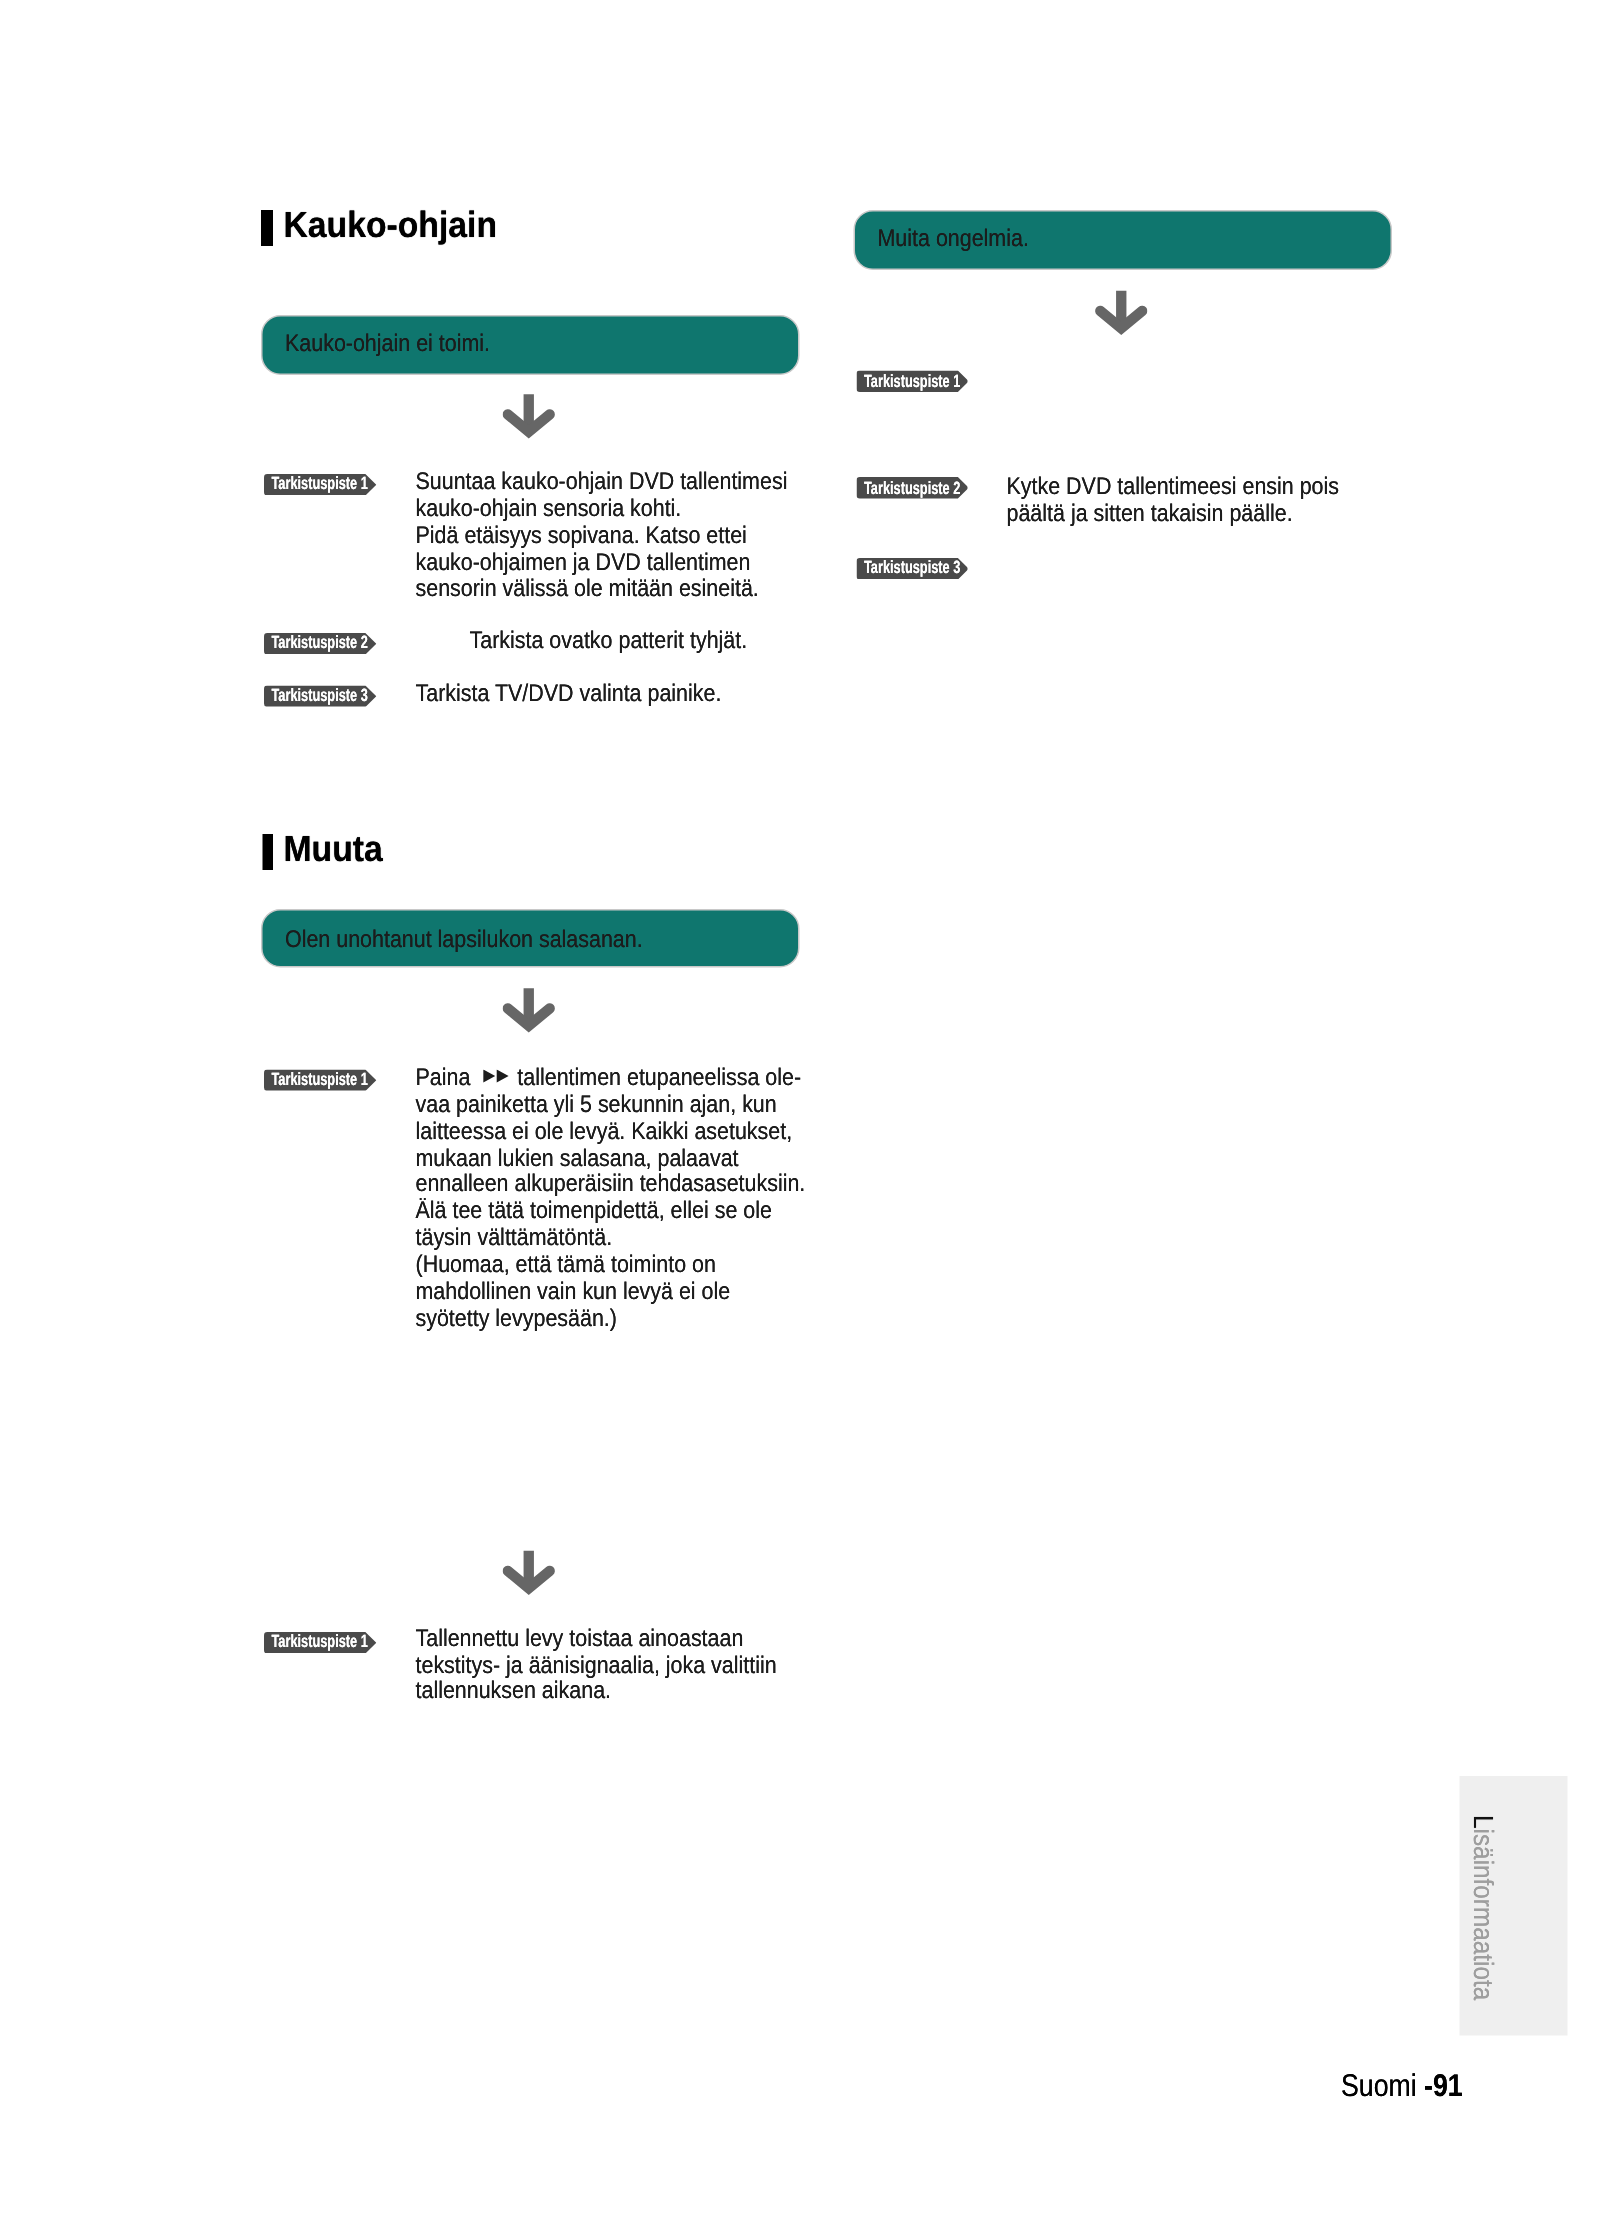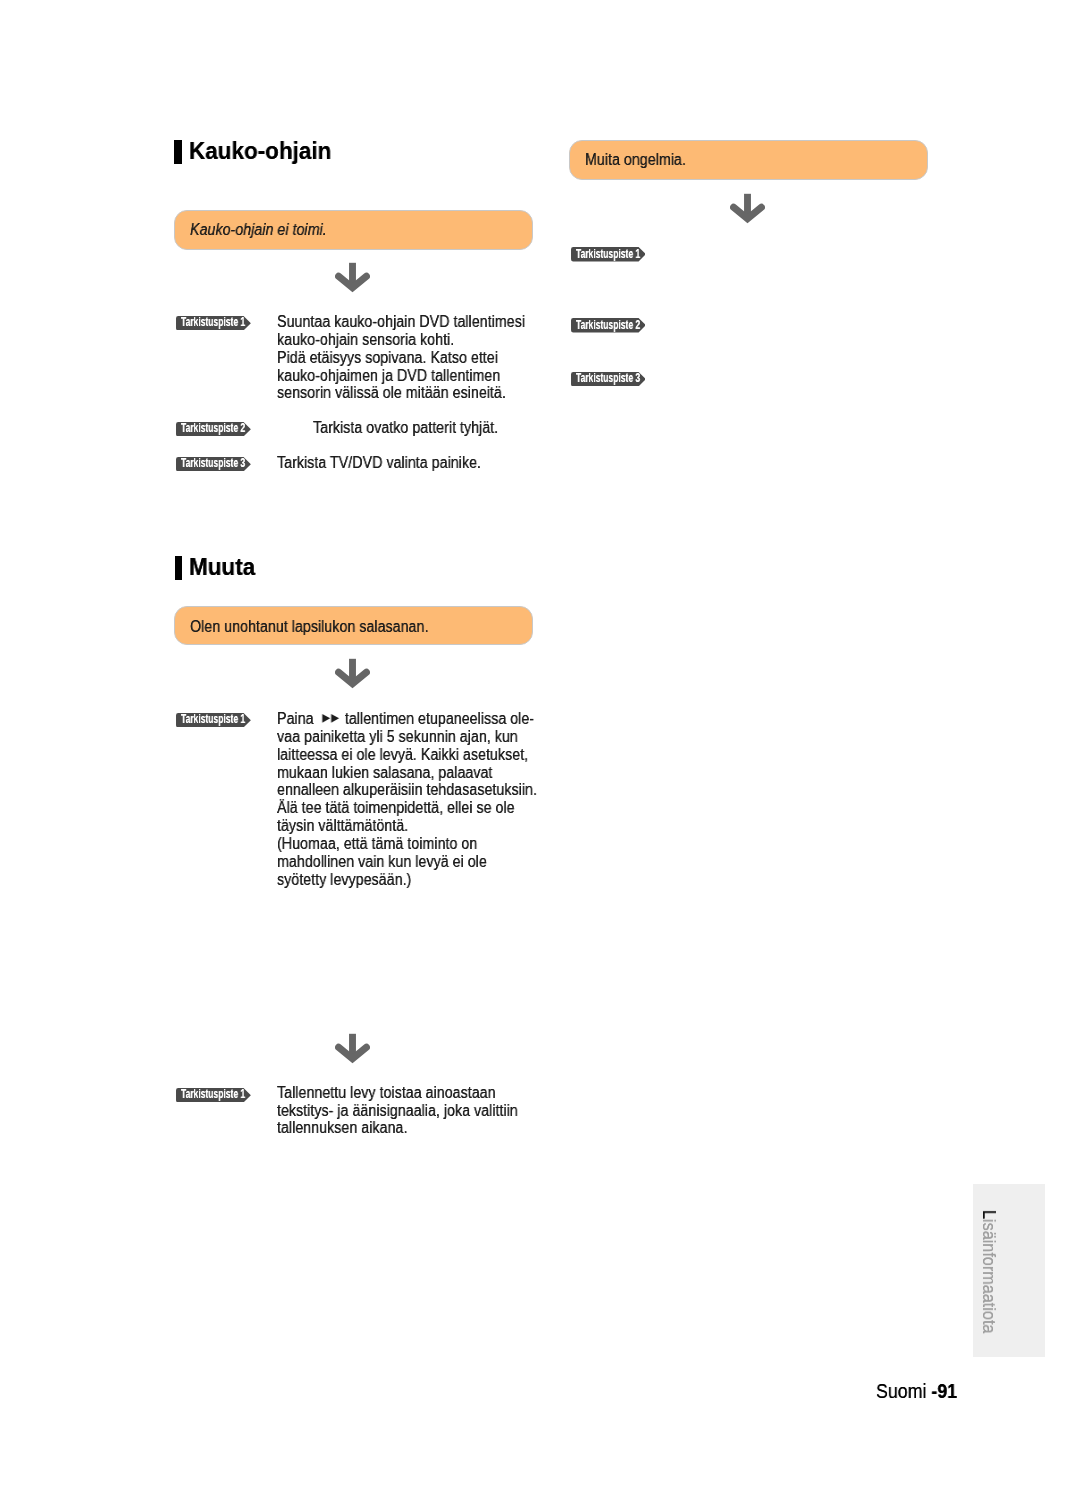--- a/index.html
+++ b/index.html
@@ -12,21 +12,21 @@
       will-change:transform;}
 
   
   .head{position:absolute;height:24px;}
   .head .bar{position:absolute;left:0;top:0;width:7.6px;height:24.3px;background:#000;}
   .head .tx{position:absolute;left:14.5px;top:-4.8px;font-size:24.3px;font-weight:bold;
             letter-spacing:0px;color:#000;line-height:32px;text-shadow:0 0 0.5px #000;}
   .head .tx .sx{transform:scaleX(0.925);}
 
   
-  .qbox{position:absolute;background:#fdba74;border:1px solid #c8c8c8;border-radius:13px;
+  .qbox{position:absolute;background:#0f766e;border:1px solid #c8c8c8;border-radius:13px;
         box-sizing:border-box;}
   .qbox .qt{position:absolute;left:15.0px;font-size:16px;line-height:17.85px;color:#1c1c1c;
             text-shadow:0 0 0.35px #1c1c1c;}
 
   
   .arrow{position:absolute;}
 
   
   .badge{position:absolute;height:14.4px;}
   .badge .bg{position:absolute;left:0;top:0;height:14.4px;width:74.9px;}
@@ -39,34 +39,34 @@
   
   .ff{display:inline-block;position:relative;top:-1.3px;}
 
   
   .sidetab{position:absolute;background:#efefef;}
   .sidetab .lbl{position:absolute;transform-origin:0 0;will-change:transform;white-space:pre;font-size:18.55px;
                 color:#9e9e9e;line-height:0;text-shadow:0 0 0.35px #9e9e9e;}
   .sidetab .lbl .cap{color:#111111;text-shadow:0 0 0.5px #111111;}
 
   
-  .foot{position:absolute;font-size:20.9px;color:#000;line-height:22px;text-shadow:0 0 0.4px #000;}
+  .foot{position:absolute;font-size:20.9px;color:#000;line-height:22px;text-shadow:0 0 0.4px #000;margin-left:18px;}
   .foot .sx{transform:scaleX(0.852);}
 </style>
 </head>
 <body>
 
 <div class="pg">
 
   <div class="head" style="left:164.3px;top:140px;">
     <span class="bar"></span>
     <span class="tx"><span class="sx">Kauko-ohjain</span></span>
   </div>
 
-  <div class="qbox" style="left:164px;top:210px;width:358.6px;height:39.5px;font-style:italic;">
+  <div class="qbox" style="left:164px;top:210px;width:358.6px;height:39.5px;">
     <span class="qt" style="top:9.6px;"><span class="sx">Kauko-ohjain ei toimi.</span></span>
   </div>
 
   <svg class="arrow" style="left:325.2px;top:261.9px;" width="35" height="32" viewBox="0 0 35 32">
     <path d="M14.05 0.8 h6.9 v21 h-6.9 z" fill="#666666"></path>
     <path d="M3.6 14.3 L17.5 25.8 L31.4 14.3" stroke="#666666" stroke-width="7" fill="none" stroke-linecap="round" stroke-linejoin="miter" stroke-miterlimit="10"></path>
   </svg>
 
   <div class="badge" style="left:165.8px;top:315.9px;">
     <svg class="bg" viewBox="0 0 74.9 14.4" width="74.9" height="14.4">
@@ -170,20 +170,24 @@
     </svg>
     <span class="bt"><span class="sx">Tarkistuspiste 1</span></span>
   </div>
 
   <div class="badge" style="left:560.5px;top:318.3px;">
     <svg class="bg" viewBox="0 0 74.9 14.4" width="74.9" height="14.4">
       <path d="M2.2 0 H67.6 L74.9 7.2 L67.6 14.4 H2.2 A2.2 2.2 0 0 1 0 12.2 V2.2 A2.2 2.2 0 0 1 2.2 0 Z" fill="#4a4a4a"></path>
     </svg>
     <span class="bt"><span class="sx">Tarkistuspiste 2</span></span>
   </div>
+  <div class="ctext" style="left:660.7px;top:316.4px;">
+    <span class="sx">Kytke DVD tallentimeesi ensin pois</span><br>
+    <span class="sx">päältä ja sitten takaisin päälle.</span>
+  </div>
 
   <div class="badge" style="left:560.5px;top:371.5px;">
     <svg class="bg" viewBox="0 0 74.9 14.4" width="74.9" height="14.4">
       <path d="M2.2 0 H67.6 L74.9 7.2 L67.6 14.4 H2.2 A2.2 2.2 0 0 1 0 12.2 V2.2 A2.2 2.2 0 0 1 2.2 0 Z" fill="#4a4a4a"></path>
     </svg>
     <span class="bt"><span class="sx">Tarkistuspiste 3</span></span>
   </div>
 
   <div class="sidetab" style="left:963.2px;top:1184px;width:72.1px;height:172.6px;">
     <span class="lbl" style="left:16.3px;top:25.5px;transform:rotate(90deg) scaleX(0.875);"><span class="cap">L</span><span>isäinformaatiota</span></span>

